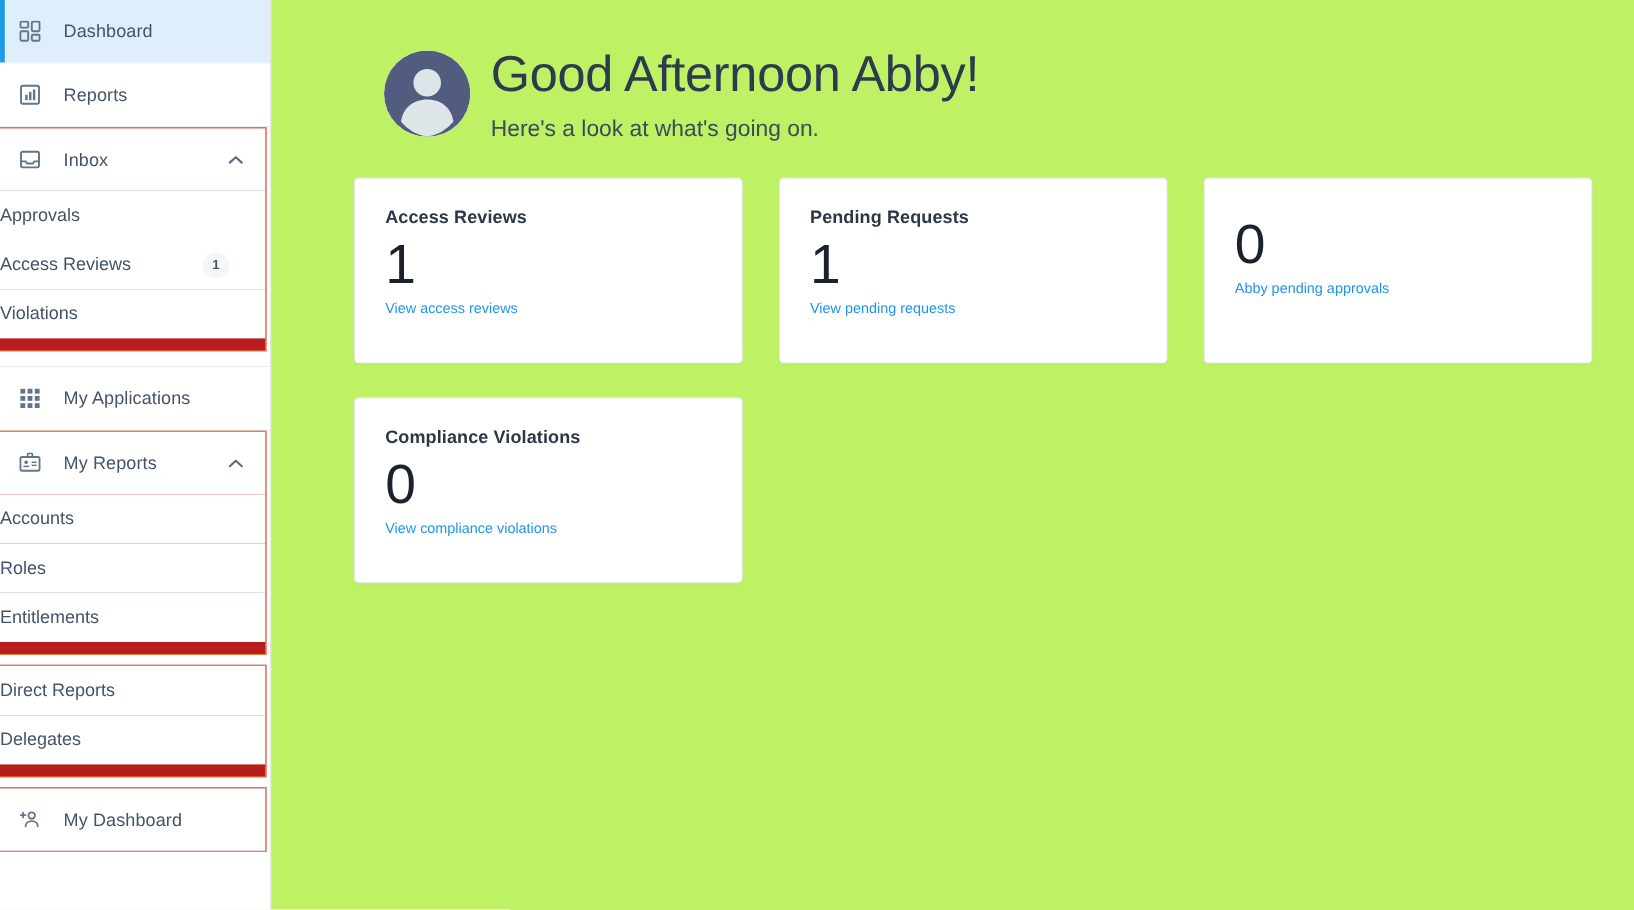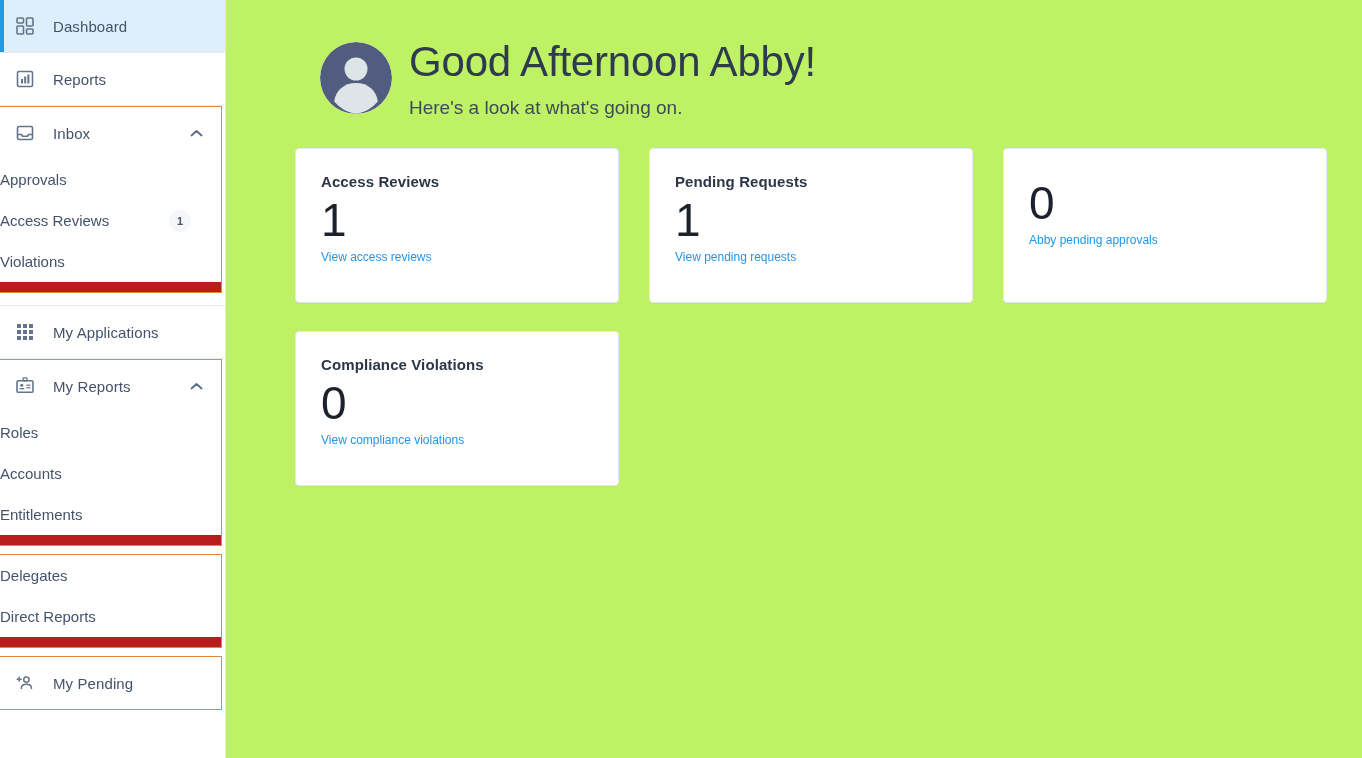--- a/index.html
+++ b/index.html
@@ -297,56 +297,56 @@
           </span>
           <span class="nav-label">My Reports</span>
           <span class="chev">
             <svg width="13" height="9" viewBox="0 0 13 9">
                 <path d="M1.5 6.5L6.5 2l5 4.5" stroke="#5b6b86" stroke-width="1.8" fill="none" stroke-linecap="round" stroke-linejoin="round"></path>
               </svg>
           </span>
         </div>
 
         <div class="sub-item">
+          <span class="sub-label">Accounts</span>
+        </div>
+        <div class="sub-item">
           <span class="sub-label">Roles</span>
         </div>
         <div class="sub-item">
-          <span class="sub-label">Accounts</span>
-        </div>
-        <div class="sub-item">
           <span class="sub-label">Entitlements</span>
         </div>
         <div style="height:10px"></div>
       </div>
 
       <div class="spacer-gap-sm"></div>
 
       <div class="group-box">
 
         <div class="sub-item">
+          <span class="sub-label">Direct Reports</span>
+        </div>
+        <div class="sub-item">
           <span class="sub-label">Delegates</span>
-        </div>
-        <div class="sub-item">
-          <span class="sub-label">Direct Reports</span>
         </div>
         <div style="height:10px"></div>
       </div>
 
       <div class="spacer-gap-sm"></div>
 
       <div class="group-box solo">
         <div class="nav-item">
           <span class="icon-slot">
             <svg width="18" height="18" viewBox="0 0 18 18" fill="none">
               <circle cx="10.4" cy="5.6" r="2.7" stroke="#64748b" stroke-width="1.5"></circle>
               <path d="M5.3 14.5c0-2.7 2.3-4.3 5.1-4.3s5.1 1.6 5.1 4.3" stroke="#64748b" stroke-width="1.5" fill="none" stroke-linecap="round"></path>
               <path d="M1.2 5.2h4M3.2 3.2v4" stroke="#64748b" stroke-width="1.5" stroke-linecap="round"></path>
             </svg>
           </span>
-          <span class="nav-label">My Pending</span>
+          <span class="nav-label">My Dashboard</span>
         </div>
       </div>
 
     </div>
   </nav>
 
   <main class="main">
 
     <div class="header">
       <div class="avatar">

